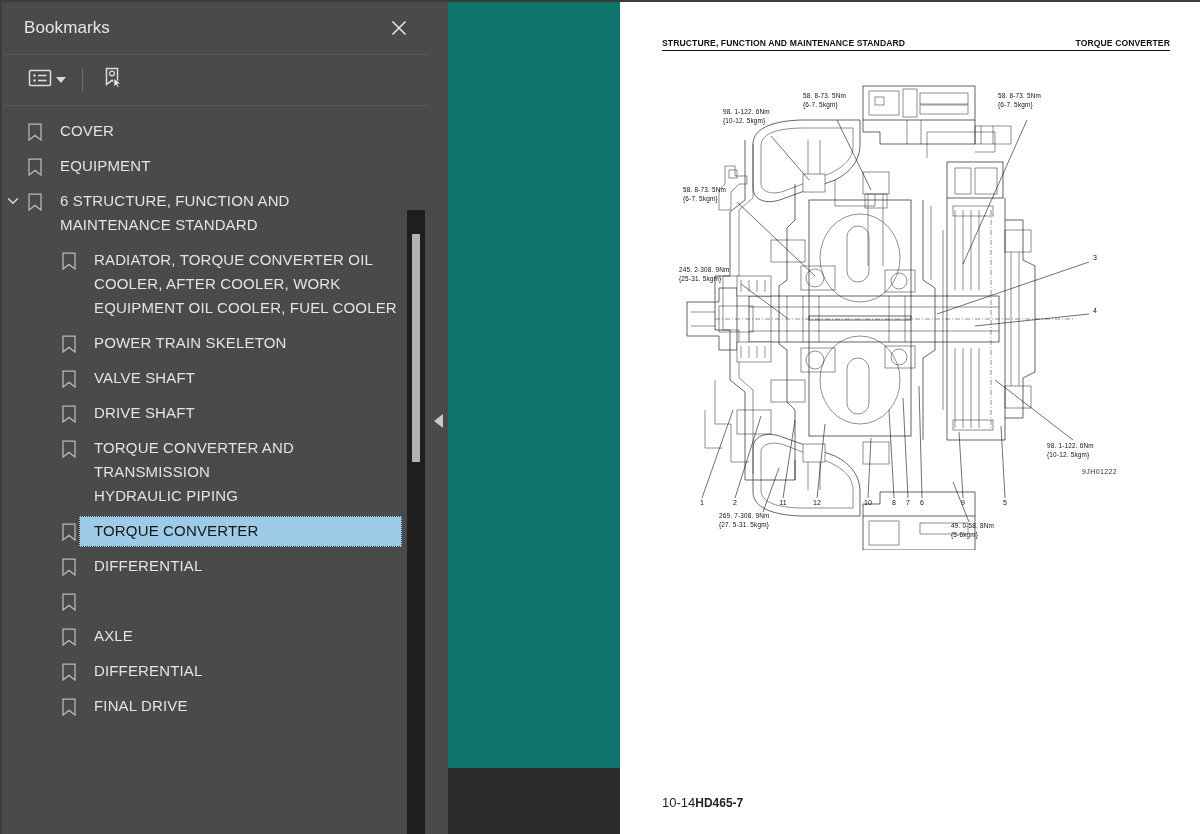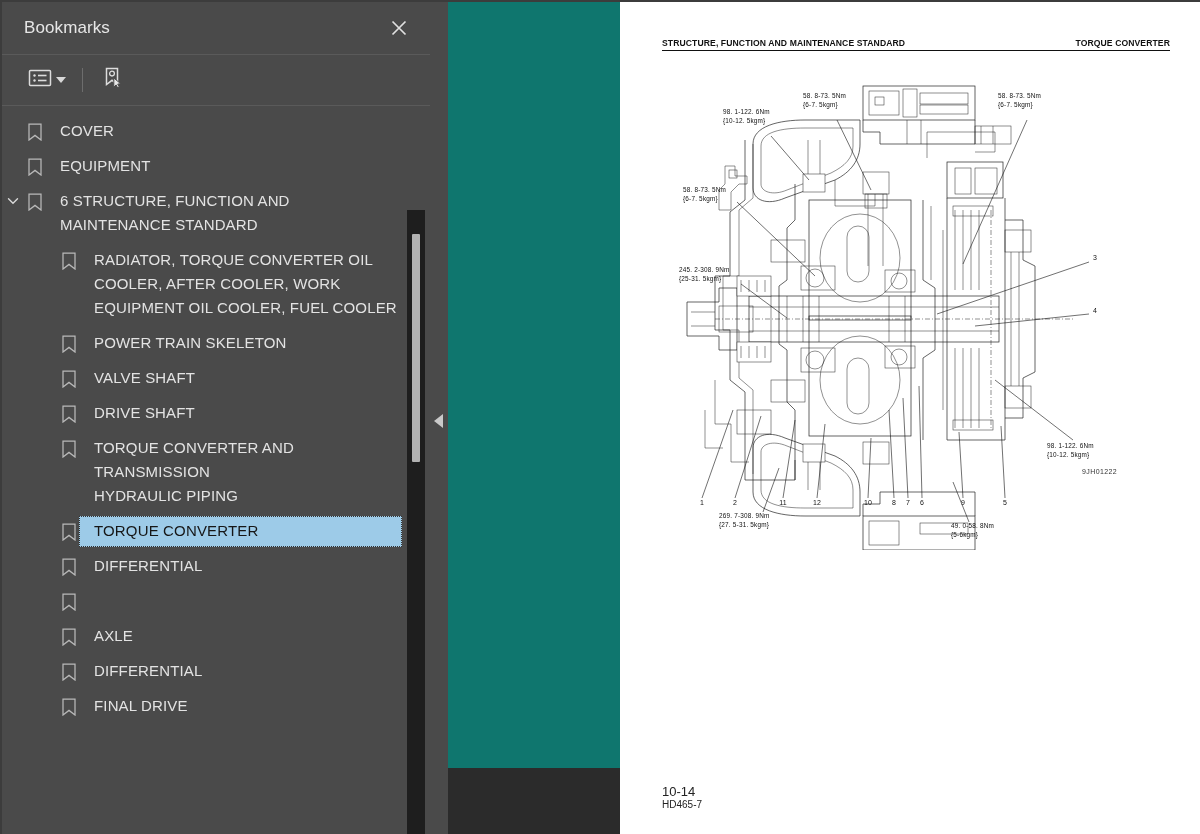--- a/index.html
+++ b/index.html
@@ -220,30 +220,29 @@
   }
 
   .pg-footer {
     position: absolute;
     bottom: 24px;
     left: 42px;
     right: 30px;
     display: flex;
     justify-content: flex-start;
     align-items: baseline;
-    flex-direction: column;
   }
   .pg-pageno {
     font-size: 13px;
     color: #222;
   }
   .pg-model {
-    font-size: 10px;
+    font-size: 12px;
     color: #222;
-    font-weight: normal;
+    font-weight: bold;
   }
 
   .fig-wrap {
     position: absolute;
     top: 78px;
     left: 8px;
     width: 564px;
     height: 470px;
   }
   .fig-wrap svg { display: block; width: 100%; height: 100%; }

